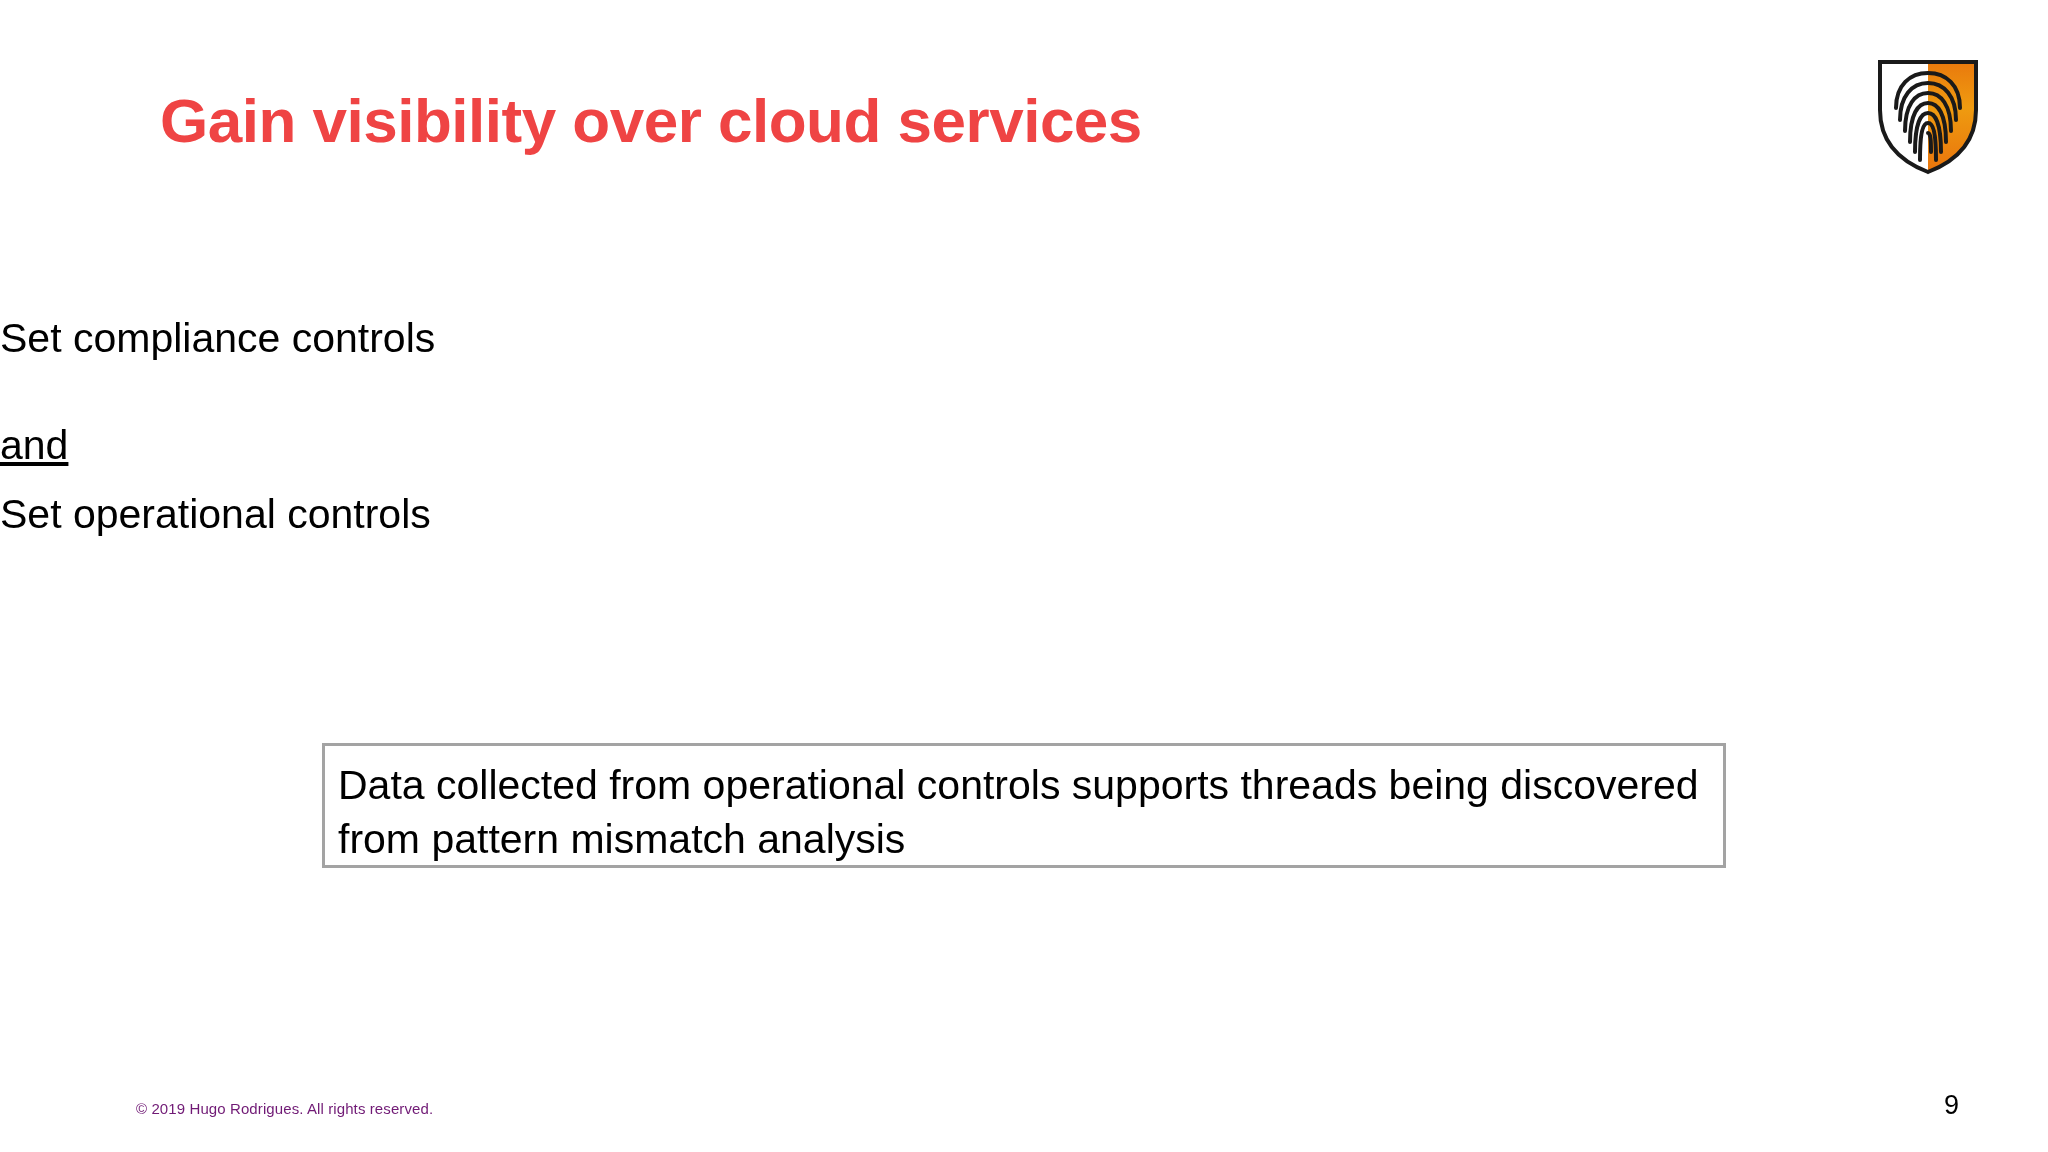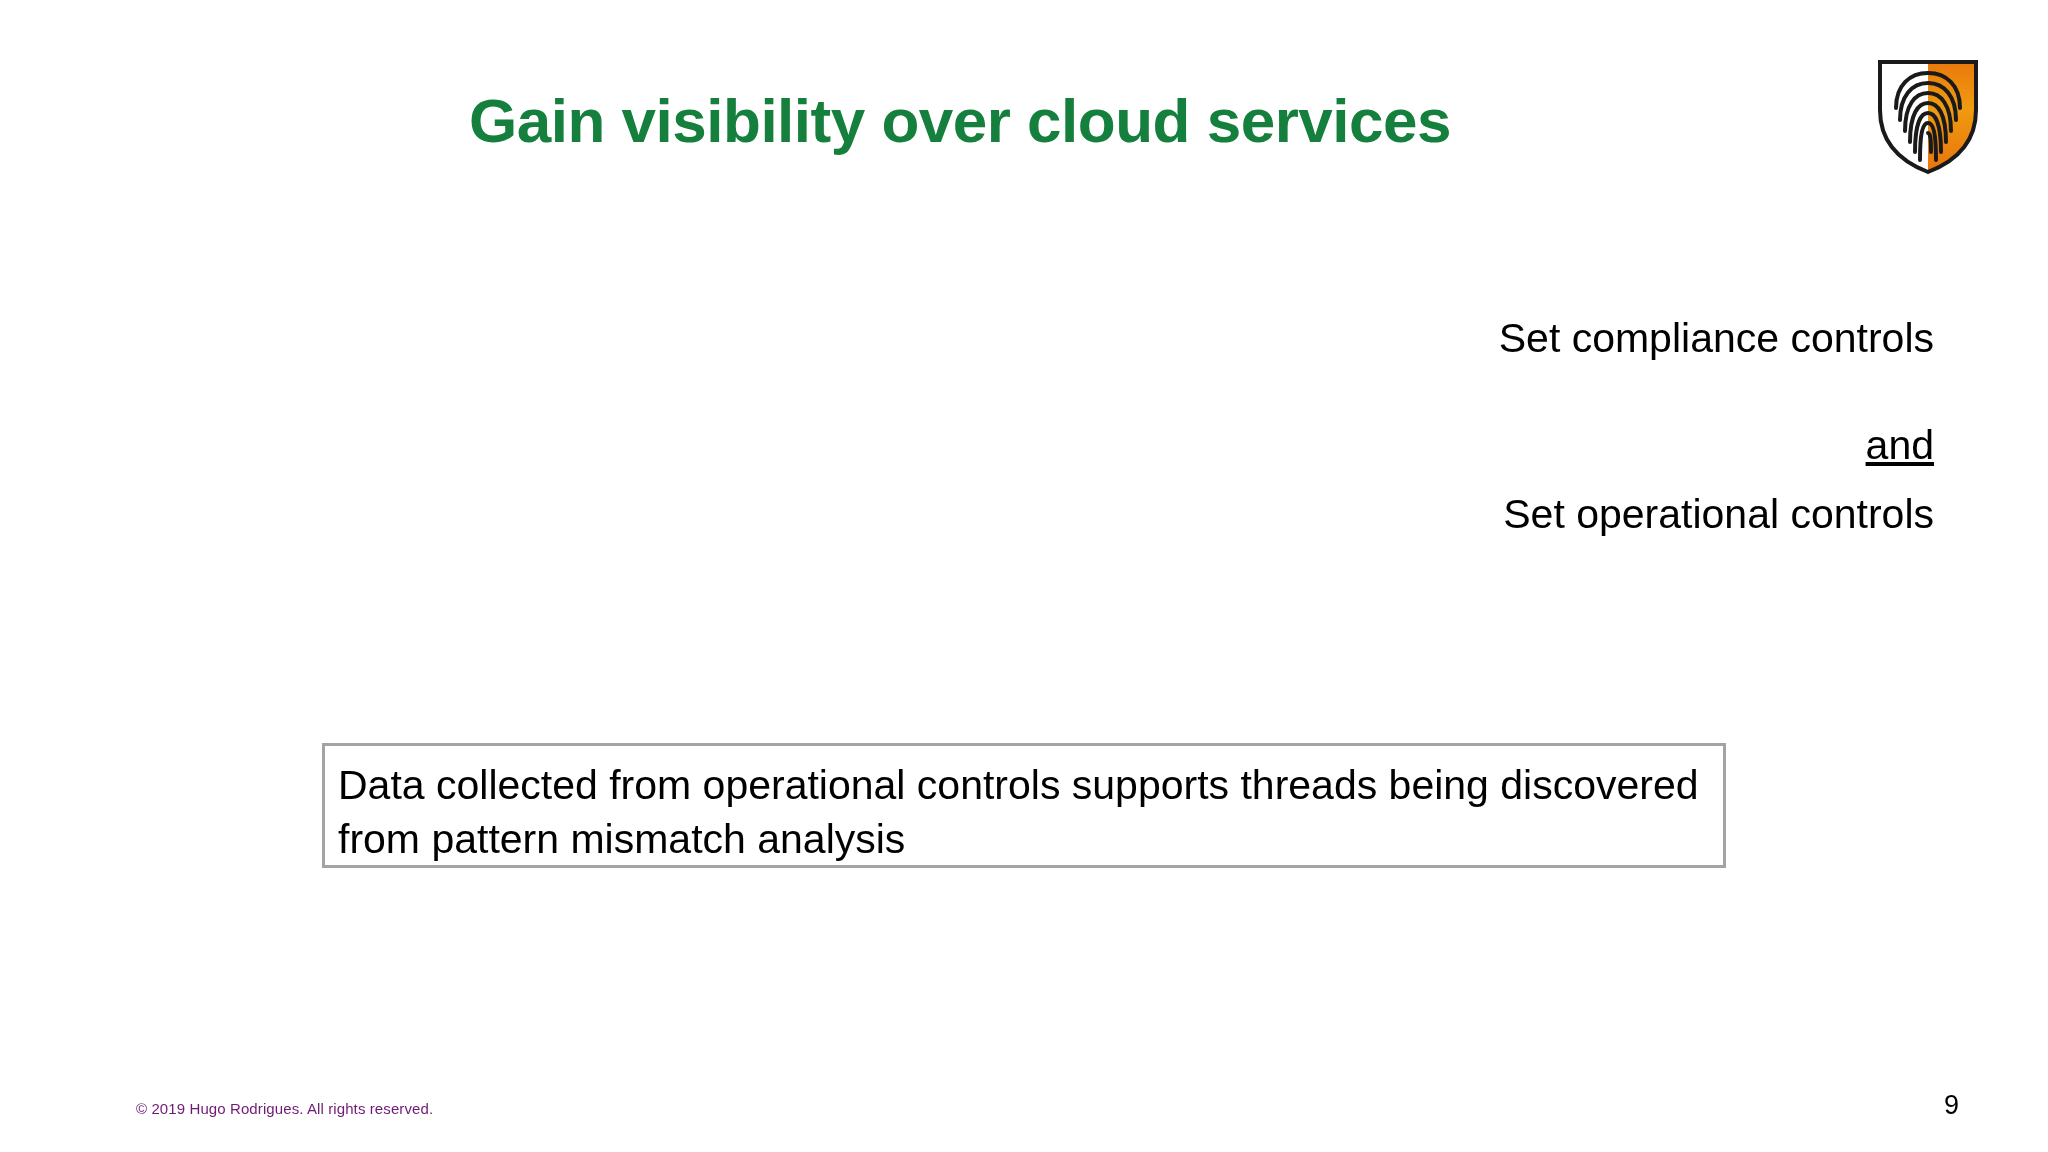--- a/index.html
+++ b/index.html
@@ -20,25 +20,24 @@
   }
 
   
   #slide-title {
     position: absolute;
     left: 160px;
     top: 88px;
     width: 1600px;
     font-size: 62px;
     font-weight: bold;
-    color: #15803d;
+    color: #ef4444;
     letter-spacing: -0.5px;
     line-height: 1.05;
     white-space: nowrap;
-    text-align: center;
   }
 
   
   #brand-logo {
     position: absolute;
     left: 1872px;
     top: 52px;
     width: 112px;
     height: 124px;
   }
@@ -47,22 +46,21 @@
     width: 112px;
     height: 124px;
   }
 
   
   #statement-block {
     position: absolute;
     left: 0;
     top: 318px;
     width: 1924px;
-    text-align: right;
-    padding-left: 10px;
+    text-align: left;
   }
   .statement-line {
     color: #000000;
     font-size: 41px;
     font-weight: normal;
     line-height: 1.0;
   }
   .statement-line.spacer-top {
     margin-top: 66px;
     text-decoration: underline;

